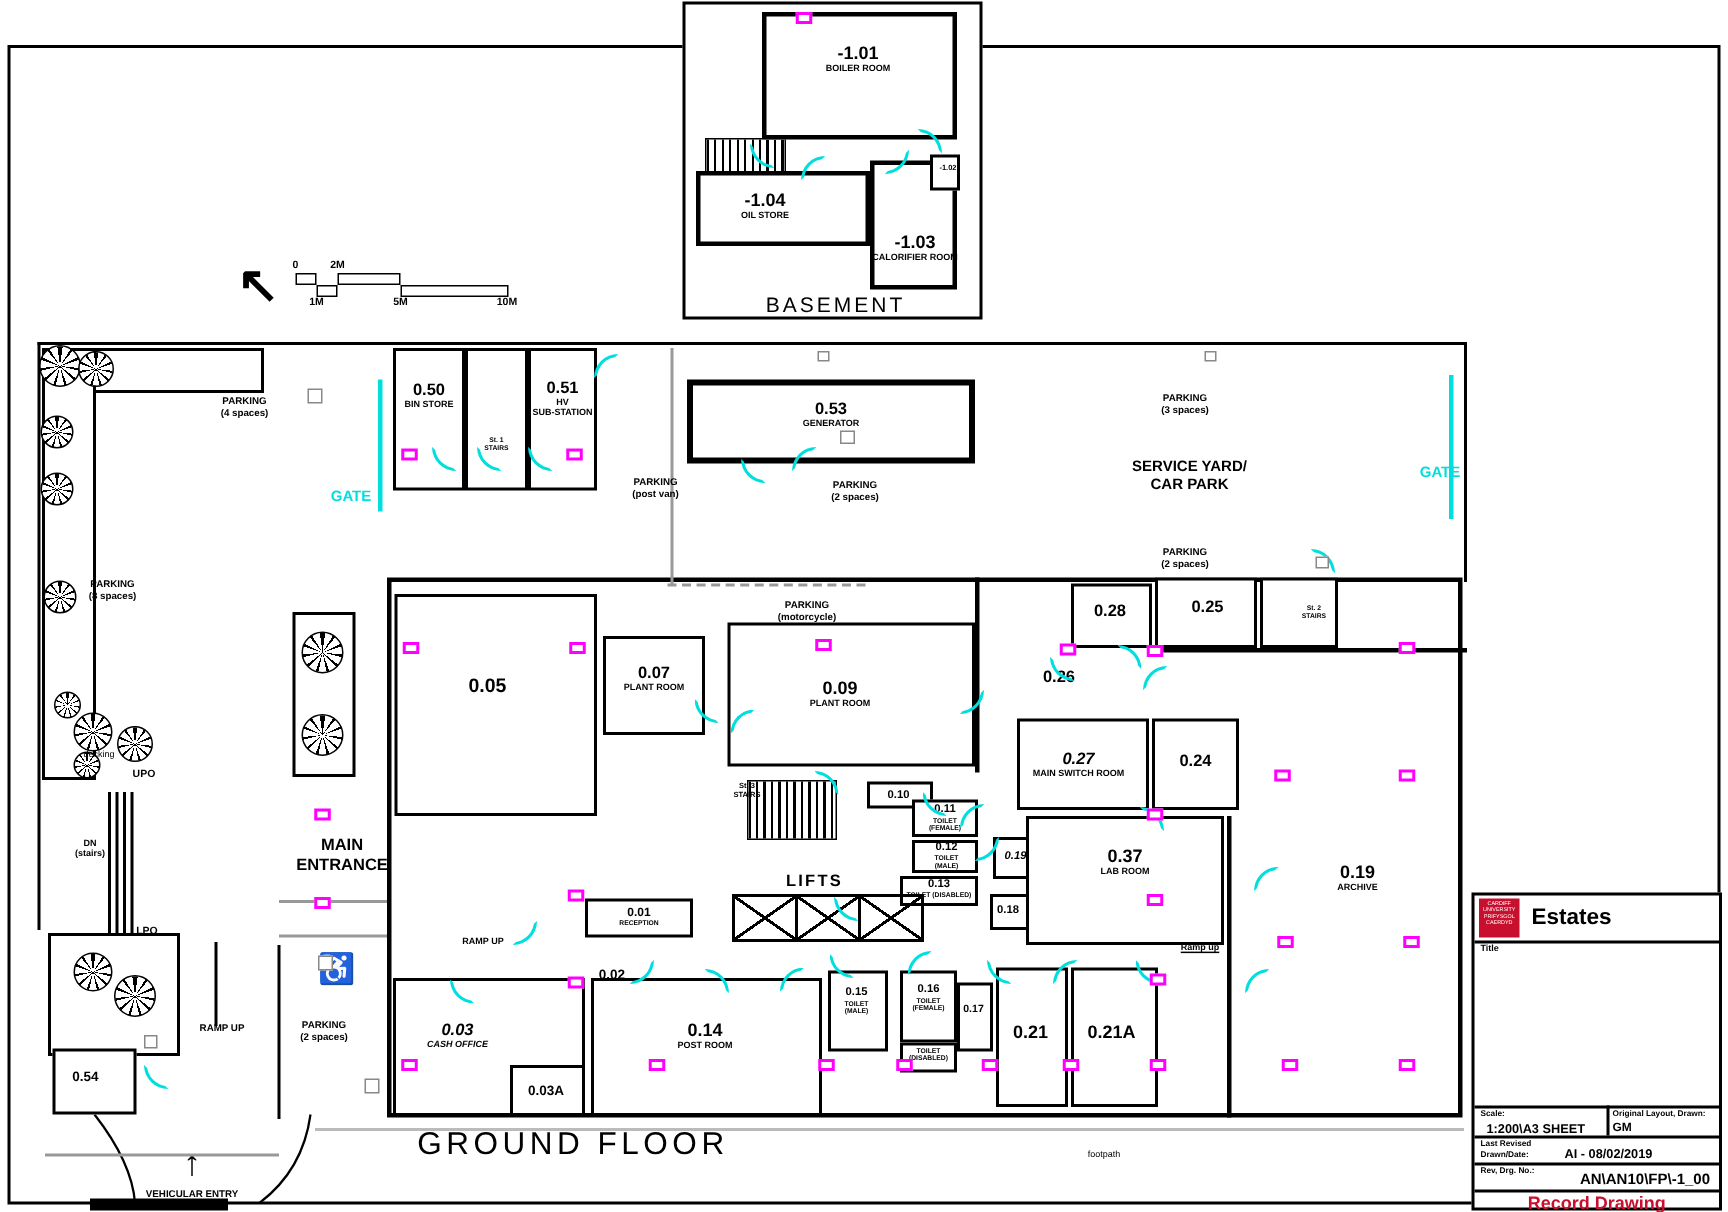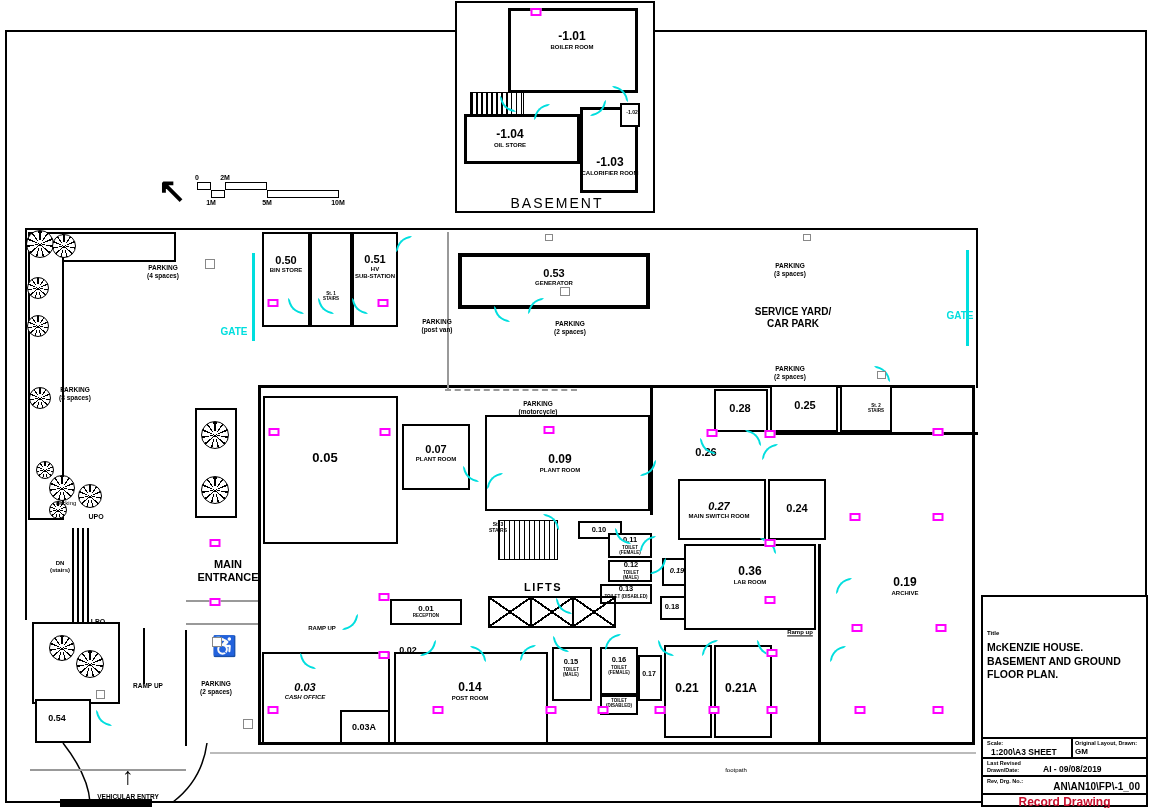--- a/index.html
+++ b/index.html
@@ -65,52 +65,59 @@
   <div class="abs" id="building-outline"></div>
   <div class="abs" id="basement-box"></div>
   <div class="abs" id="dashline"></div>
 
   <svg id="roadsvg" width="200" height="65">
     <path d="M33 3 Q58 35 60 62" fill="none" stroke="#000" stroke-width="1.5"></path>
     <path d="M177 3 Q172 40 143 62" fill="none" stroke="#000" stroke-width="1.5"></path>
   </svg>
 
   <div class="big-label" id="basement-label">BASEMENT</div>
+  <div class="big-label" id="ground-label">GROUND FLOOR</div>
 
   <div class="big-label" id="north">↖</div>
   <div class="big-label" id="wheel">♿</div>
   <div class="big-label" id="uparrow">↑</div>
 
   <div>
     <div class="sbar" style="left:197px;top:182px;width:14px;height:8px;"></div>
     <div class="sbar" style="left:225px;top:182px;width:42px;height:8px;"></div>
     <div class="sbar" style="left:211px;top:190px;width:14px;height:8px;"></div>
     <div class="sbar" style="left:267px;top:190px;width:72px;height:8px;"></div>
     <span class="slab" style="left:197px;top:177px;">0</span>
     <span class="slab" style="left:225px;top:177px;">2M</span>
     <span class="slab" style="left:211px;top:202px;">1M</span>
     <span class="slab" style="left:267px;top:202px;">5M</span>
     <span class="slab" style="left:338px;top:202px;">10M</span>
   </div>
 
   <div class="abs" id="tblock">
+    <div id="tb-head">
+      <div id="tb-logo">
+        <div>CARDIFF</div>
+        <div>UNIVERSITY</div>
+        <div>PRIFYSGOL</div>
+        <div>CAERDYD</div>
+      </div>
+      <div id="tb-org">Estates</div>
+    </div>
     <div id="tb-title-label">Title</div>
-    <div id="tb-title">McKENZIE HOUSE.
-BASEMENT AND GROUND
-FLOOR PLAN.</div>
     <div class="tb-row" id="tb-r1"></div>
     <div id="tb-r1-div"></div>
     <div class="tb-lab" style="left:4px;top:143px;">Scale:</div>
     <div class="tb-val" style="left:8px;top:150px;font-size:8.5px;">1:200\A3 SHEET</div>
     <div class="tb-lab" style="left:92px;top:143px;">Original Layout, Drawn:</div>
     <div class="tb-val" style="left:92px;top:150px;font-size:8px;">GM</div>
     <div class="tb-row" id="tb-r2"></div>
     <div class="tb-lab" style="left:4px;top:163px;">Last Revised
 Drawn/Date:</div>
-    <div class="tb-val" style="left:60px;top:167px;font-size:8.5px;">AI - 09/08/2019</div>
+    <div class="tb-val" style="left:60px;top:167px;font-size:8.5px;">AI - 08/02/2019</div>
     <div class="tb-row" id="tb-r3"></div>
     <div class="tb-lab" style="left:4px;top:181px;">Rev, Drg. No.:</div>
     <div class="tb-val" style="right:6px;top:184px;font-size:10px;">AN\AN10\FP\-1_00</div>
     <div class="tb-row" id="tb-r4"></div>
     <div id="tb-record">Record Drawing</div>
   </div>
 <div class="wl" style="left: 25px; top: 228px; width: 953px; height: 2px; background: rgb(0, 0, 0);"></div>
     <div class="wl" style="left: 25px; top: 228px; width: 2px; height: 392px; background: rgb(0, 0, 0);"></div>
     <div class="wl" style="left: 976px; top: 228px; width: 2px; height: 160px; background: rgb(0, 0, 0);"></div>
     <div class="wl" style="left: 185px; top: 630px; width: 2px; height: 116px; background: rgb(0, 0, 0);"></div>
@@ -176,21 +183,21 @@
     <div class="rlabel" style="left: 805px; top: 405px;"><span class="rnum" style="font-size: 11px;">0.25</span></div>
     <div class="room" style="left: 840px; top: 385px; width: 52px; height: 47px; border-width: 2.5px;"></div>
     <div class="rlabel" style="left: 876px; top: 408px;"><span class="rname" style="font-size: 4.5px;">St. 2
 STAIRS</span></div>
     <div class="rlabel" style="left: 706px; top: 452px;"><span class="rnum" style="font-size: 11px;">0.26</span></div>
     <div class="room" style="left: 678px; top: 479px; width: 88px; height: 61px; border-width: 2.5px;"></div>
     <div class="rlabel" style="left: 719px; top: 510px;"><span class="rnum" style="font-size: 11px; font-style: italic;">0.27</span><span class="rname" style="font-size: 6px;">MAIN SWITCH ROOM</span></div>
     <div class="room" style="left: 768px; top: 479px; width: 58px; height: 61px; border-width: 2.5px;"></div>
     <div class="rlabel" style="left: 797px; top: 508px;"><span class="rnum" style="font-size: 11px;">0.24</span></div>
     <div class="room" style="left: 684px; top: 544px; width: 132px; height: 86px; border-width: 2.5px;"></div>
-    <div class="rlabel" style="left: 750px; top: 575px;"><span class="rnum" style="font-size: 12px;">0.36</span><span class="rname" style="font-size: 6px;">LAB ROOM</span></div>
+    <div class="rlabel" style="left: 750px; top: 575px;"><span class="rnum" style="font-size: 12px;">0.37</span><span class="rname" style="font-size: 6px;">LAB ROOM</span></div>
     <div class="rlabel" style="left: 905px; top: 586px;"><span class="rnum" style="font-size: 12px;">0.19</span><span class="rname" style="font-size: 6px;">ARCHIVE</span></div>
     <div class="room" style="left: 390px; top: 599px; width: 72px; height: 26px; border-width: 2.5px;"></div>
     <div class="rlabel" style="left: 426px; top: 611px;"><span class="rnum" style="font-size: 8px;">0.01</span><span class="rname" style="font-size: 4.5px;">RECEPTION</span></div>
     <div class="rlabel" style="left: 408px; top: 650px;"><span class="rnum" style="font-size: 9px;">0.02</span></div>
     <div class="room" style="left: 262px; top: 652px; width: 128px; height: 92px; border-width: 2.5px;"></div>
     <div class="rlabel" style="left: 305px; top: 691px; font-style: italic;"><span class="rnum" style="font-size: 11px;">0.03</span><span class="rname" style="font-size: 6px;">CASH OFFICE</span></div>
     <div class="room" style="left: 340px; top: 710px; width: 50px; height: 34px; border-width: 2.5px;"></div>
     <div class="rlabel" style="left: 364px; top: 727px;"><span class="rnum" style="font-size: 9px;">0.03A</span></div>
     <div class="room" style="left: 394px; top: 652px; width: 154px; height: 92px; border-width: 2.5px;"></div>
     <div class="rlabel" style="left: 470px; top: 691px;"><span class="rnum" style="font-size: 12px;">0.14</span><span class="rname" style="font-size: 6px;">POST ROOM</span></div>

